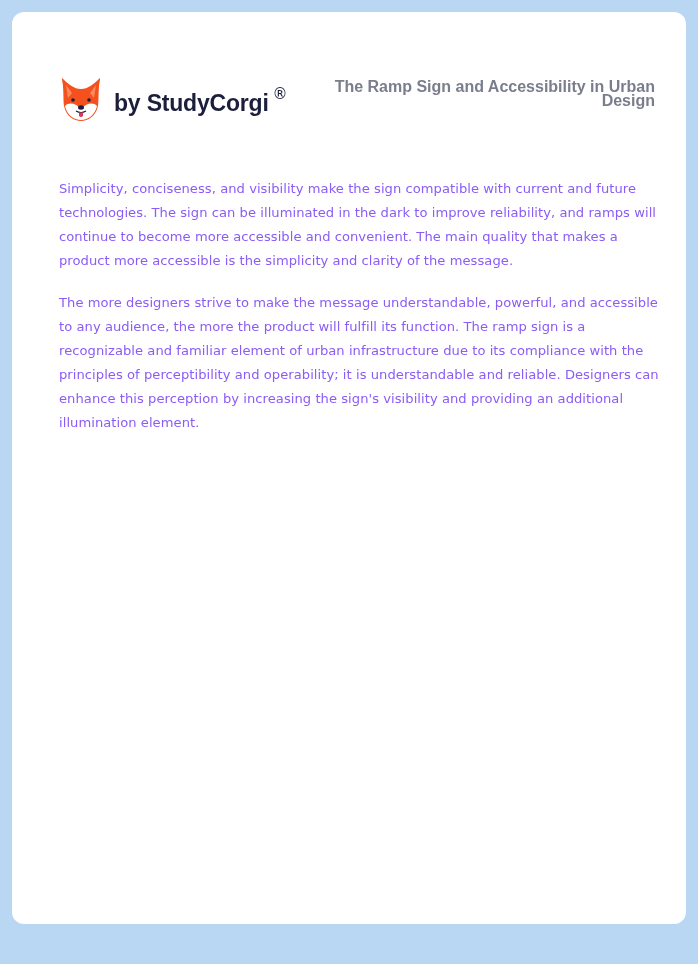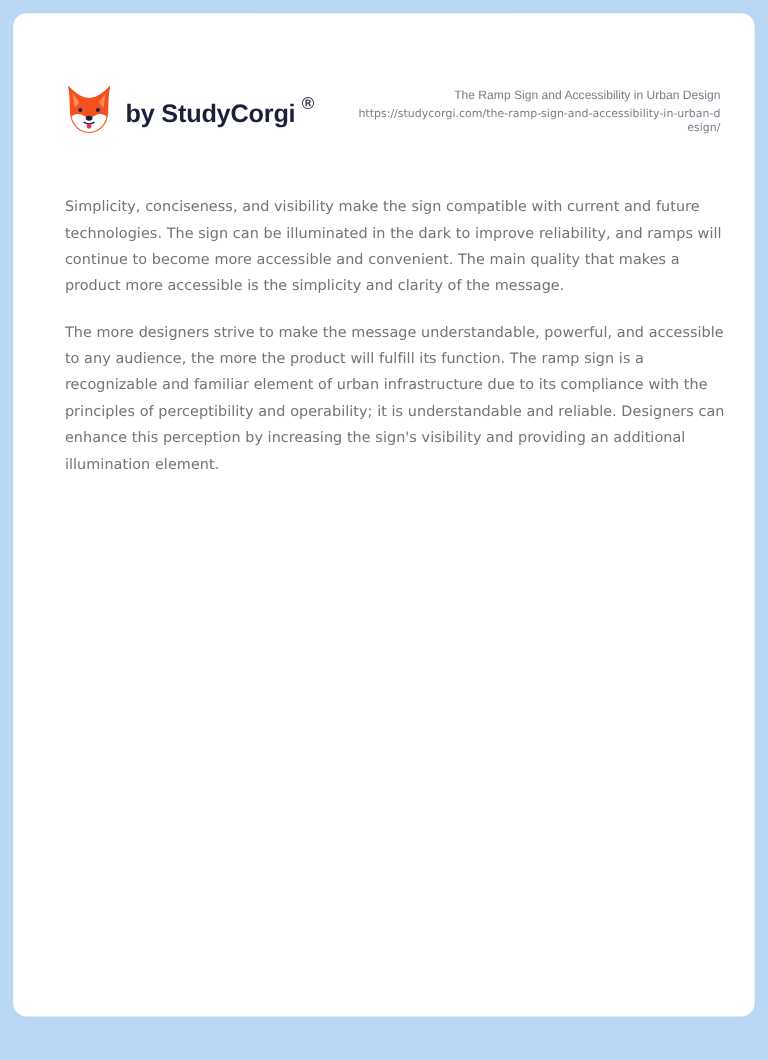--- a/index.html
+++ b/index.html
@@ -62,42 +62,42 @@
     }
     .meta {
       position: absolute;
       right: 31px;
       top: 68px;
       width: 330px;
       text-align: right;
     }
     .meta-title {
       font-family: "Liberation Sans", "DejaVu Sans", sans-serif;
-      font-weight: 400;
-      font-size: 11px;
+      font-weight: 700;
+      font-size: 16px;
       color: #7a7d8c;
       line-height: 14px;
     }
     .meta-url {
       margin-top: 3px;
       font-family: "DejaVu Sans", sans-serif;
       font-size: 10px;
       color: #7a7d8c;
       line-height: 13px;
       word-break: break-all;
     }
     .content {
       position: absolute;
       left: 47px;
       top: 165px;
       width: 600px;
       font-family: "DejaVu Sans", sans-serif;
       font-size: 13.1px;
       line-height: 24px;
-      color: #737373;
+      color: #8b5cf6;
       letter-spacing: 0.05px;
     }
     .content p {
       margin: 0 0 18px 0;
     }
   </style>
 </head>
 <body>
 
 <div class="card">
@@ -124,21 +124,20 @@
 
         <path d="M19 36.5 L23 36.5 L23 40 Q21 42 19 40 Z" fill="#e0345a"></path>
       </svg>
       <span class="logo-text">
         <span>by StudyCorgi</span><span class="logo-reg">®</span>
       </span>
     </div>
 
     <div class="meta">
       <div class="meta-title">The Ramp Sign and Accessibility in Urban Design</div>
-      <div class="meta-url">https://studycorgi.com/the-ramp-sign-and-accessibility-in-urban-design/</div>
     </div>
   </div>
 
   <div class="content">
     <p>Simplicity, conciseness, and visibility make the sign compatible with current and future technologies. The sign can be illuminated in the dark to improve reliability, and ramps will continue to become more accessible and convenient. The main quality that makes a product more accessible is the simplicity and clarity of the message.</p>
     <p>The more designers strive to make the message understandable, powerful, and accessible to any audience, the more the product will fulfill its function. The ramp sign is a recognizable and familiar element of urban infrastructure due to its compliance with the principles of perceptibility and operability; it is understandable and reliable. Designers can enhance this perception by increasing the sign's visibility and providing an additional illumination element.</p>
   </div>
 </div>
 
 </body></html>

